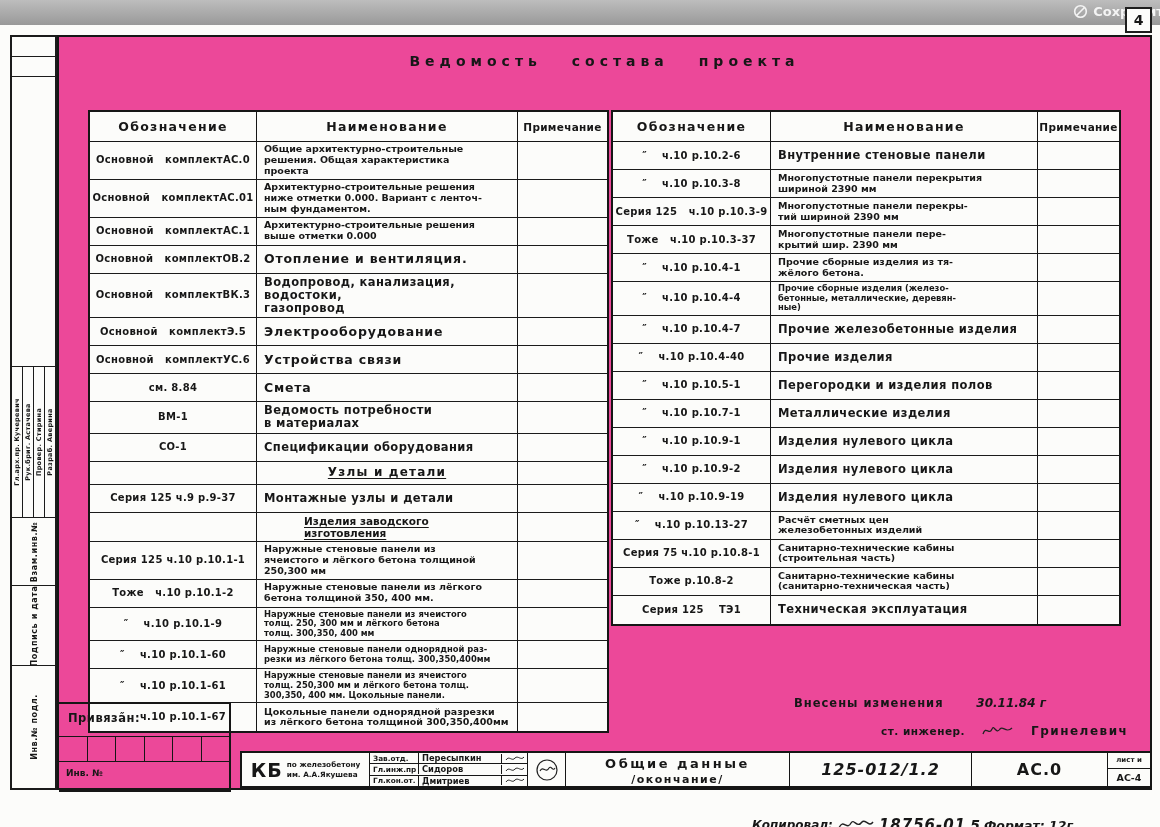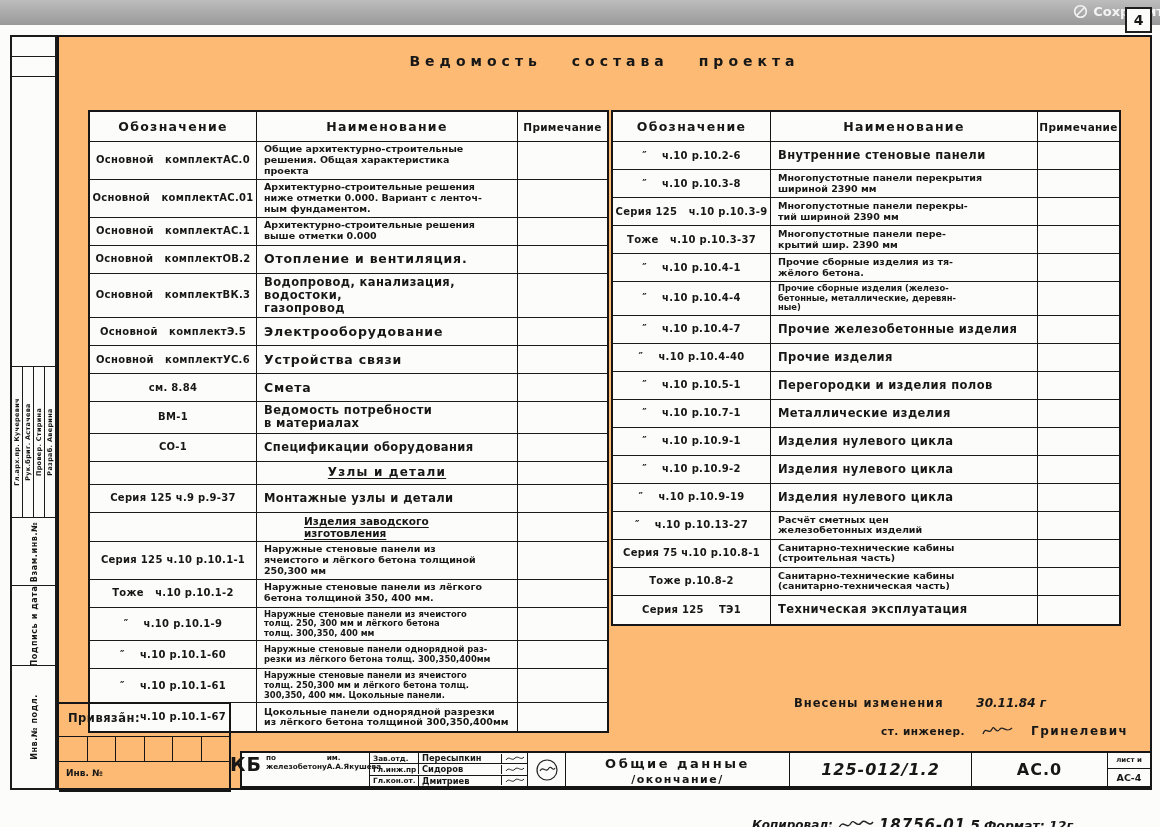--- a/index.html
+++ b/index.html
@@ -21,21 +21,21 @@
   .scol{flex:1;position:relative;border-right:1px solid #1b1b1b;}
   .scol:last-child{border-right:none;}
   .rot{position:absolute;left:50%;top:50%;transform:translate(-50%,-50%) rotate(-90deg);white-space:nowrap;font-weight:bold;}
   .scol .rot{font-size:6.5px;letter-spacing:.3px;}
   .lbox{position:relative;border-bottom:1.5px solid #1b1b1b;}
   .lbox:last-child{border-bottom:none;}
   .lbox .rot{font-size:8px;letter-spacing:.6px;}
   .h68{height:68px}.h80{height:80px}.h122{height:122px;}
 
   
-  .frame{position:absolute;left:57px;top:35px;width:1095px;height:755px;border:2.5px solid #161616;background:#fdba74;}
+  .frame{position:absolute;left:57px;top:35px;width:1095px;height:755px;border:2.5px solid #161616;background:#ec4899;}
   .title{position:absolute;left:0;top:16px;width:100%;text-align:center;font-size:14px;font-weight:bold;letter-spacing:5px;word-spacing:20px;}
 
   
   .tab{position:absolute;top:73px;border:2px solid #161616;background:#fcfcfa;}
   .ltab{left:29px;width:521px;}
   .rtab{left:552px;width:510px;}
   .thead,.trow{display:grid;}
   .ltab .thead,.ltab .trow{grid-template-columns:166px 1fr 90px;}
   .rtab .thead,.rtab .trow{grid-template-columns:157px 1fr 82px;}
   .thead{height:30px;border-bottom:1.8px solid #161616;}
@@ -70,23 +70,23 @@
   
   .priv{position:absolute;left:0;top:665px;width:172px;height:90px;border:2px solid #161616;border-left:none;display:flex;flex-direction:column;}
   .priv-label{height:32px;padding:7px 0 0 9px;font-weight:bold;font-size:11.5px;letter-spacing:.5px;}
   .priv-cells{height:26px;border-top:1.6px solid #161616;border-bottom:1.6px solid #161616;display:flex;}
   .pc{flex:1;border-right:1.4px solid #161616;}
   .pc:last-child{border-right:none;}
   .priv-inv{flex:1;padding:6px 0 0 7px;font-size:9px;font-weight:bold;}
 
   
   .stamp{position:absolute;left:181px;top:714px;width:calc(100% - 181px);height:calc(100% - 714px);border:2px solid #161616;border-right:none;display:flex;background:#fcfcfa;}
-  .st-org{width:128px;display:flex;align-items:flex-start;justify-content:center;gap:4px;border-right:1.7px solid #161616;}
+  .st-org{width:128px;display:flex;align-items:center;justify-content:center;gap:4px;border-right:1.7px solid #161616;}
   .st-org .kb{font-size:19px;font-weight:bold;letter-spacing:1px;}
-  .st-org .org-lines{display:flex;font-size:7.3px;font-weight:bold;line-height:1.3;}
+  .st-org .org-lines{display:flex;flex-direction:column;font-size:7.3px;font-weight:bold;line-height:1.3;}
   .st-roles{width:158px;display:flex;flex-direction:column;border-right:1.7px solid #161616;}
   .st-rrow{flex:1;display:flex;align-items:center;}
   .st-rrow + .st-rrow{border-top:1.2px solid #161616;}
   .st-role{width:48px;font-size:7.3px;font-weight:bold;padding-left:3px;}
   .st-name{flex:1;font-size:8.3px;font-weight:bold;border-left:1.2px solid #161616;padding-left:3px;}
   .st-sig{width:26px;border-left:1.2px solid #161616;display:flex;align-items:center;justify-content:center;}
   .st-seal{width:38px;border-right:1.7px solid #161616;display:flex;align-items:center;justify-content:center;}
   .st-title{flex:1;display:flex;flex-direction:column;align-items:center;justify-content:flex-end;border-right:1.7px solid #161616;gap:2px;}
   .st-title .t1{font-size:13px;font-weight:bold;letter-spacing:2.5px;}
   .st-title .t2{font-size:11px;font-weight:bold;letter-spacing:1.5px;}

